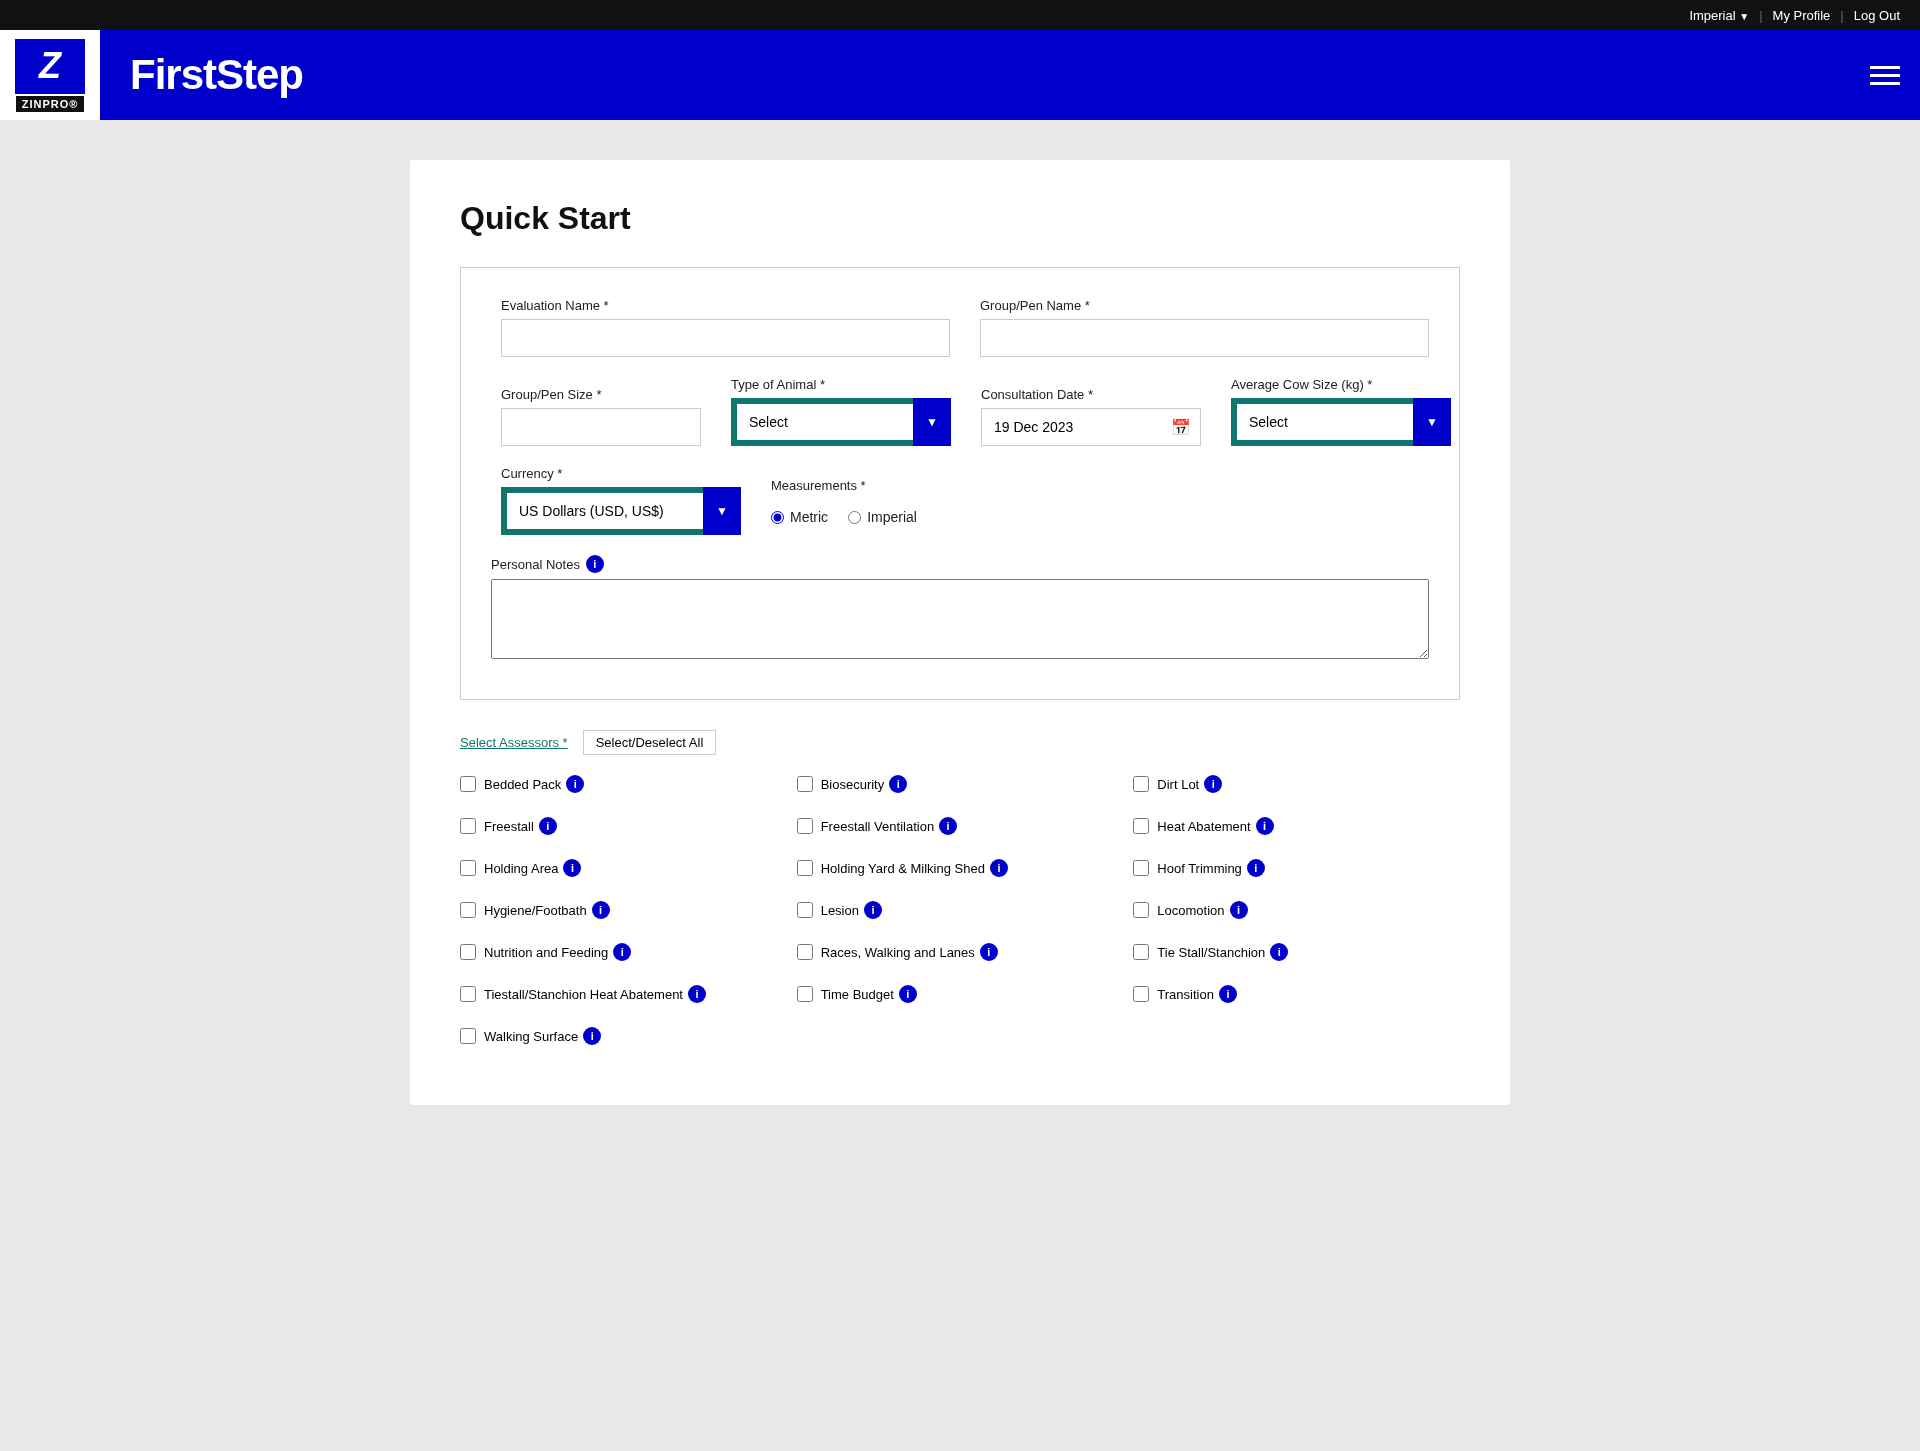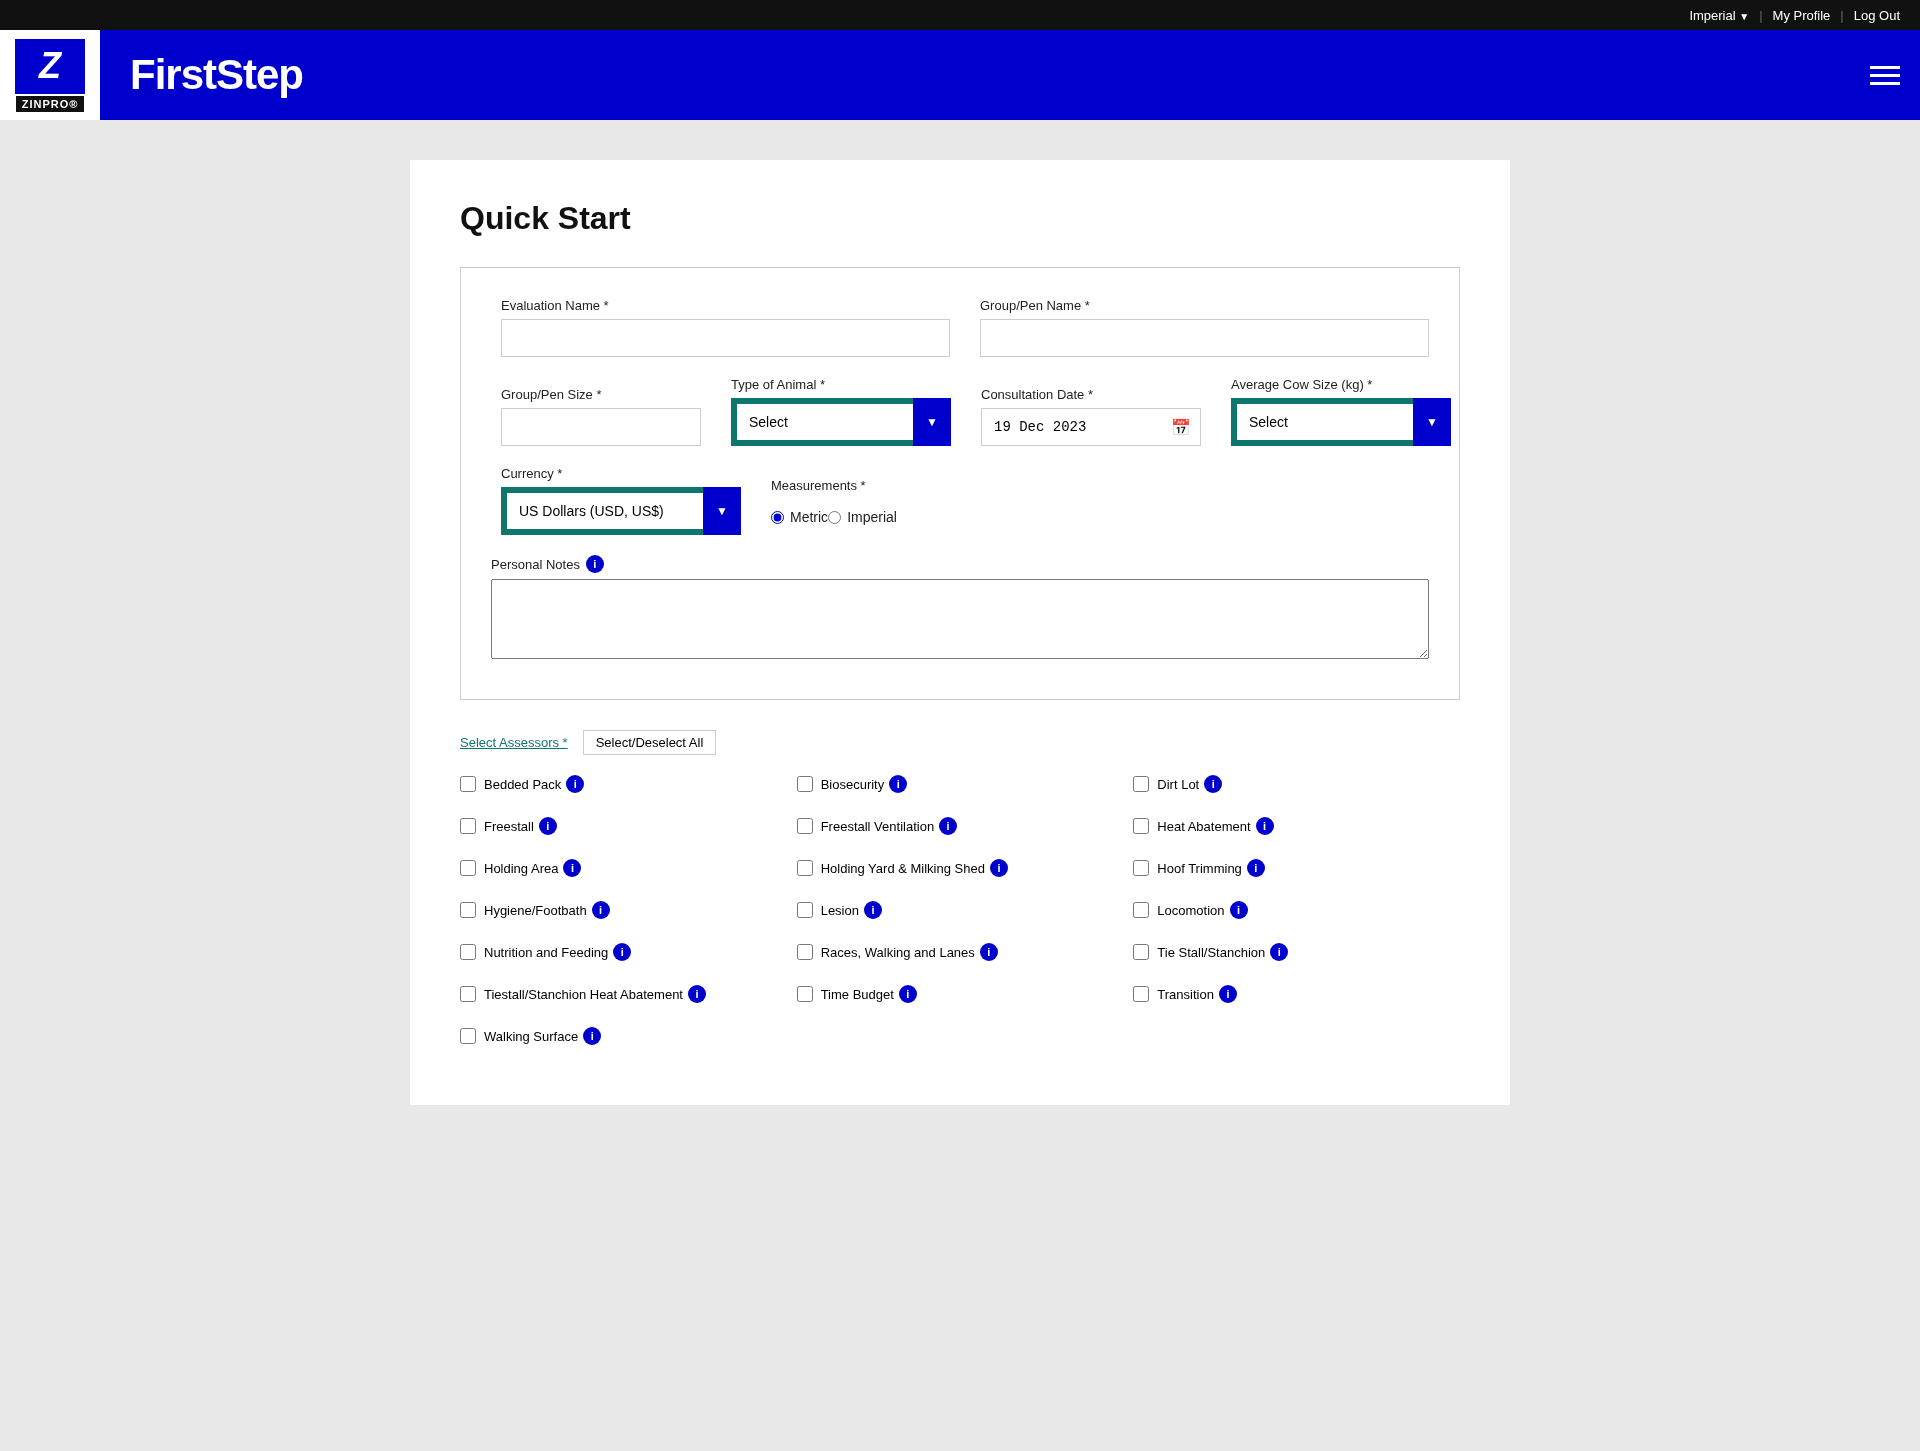--- a/index.html
+++ b/index.html
@@ -161,33 +161,33 @@
       color: #fff;
       font-size: 12px;
     }
     .date-wrapper {
       position: relative;
       display: flex;
       align-items: center;
     }
     .date-wrapper input[type="text"] {
       padding-right: 40px;
-      font-family: Liberation Mono, monospace;
     }
     .date-icon {
       position: absolute;
       right: 10px;
       color: #555;
       font-size: 16px;
       pointer-events: none;
     }
 
     
     .radio-group {
       display: flex;
+      gap: 20px;
       align-items: flex-start;
       padding: 10px 0;
     }
     .radio-group label {
       display: flex;
       align-items: center;
       gap: 6px;
       font-size: 14px;
       cursor: pointer;
     }

